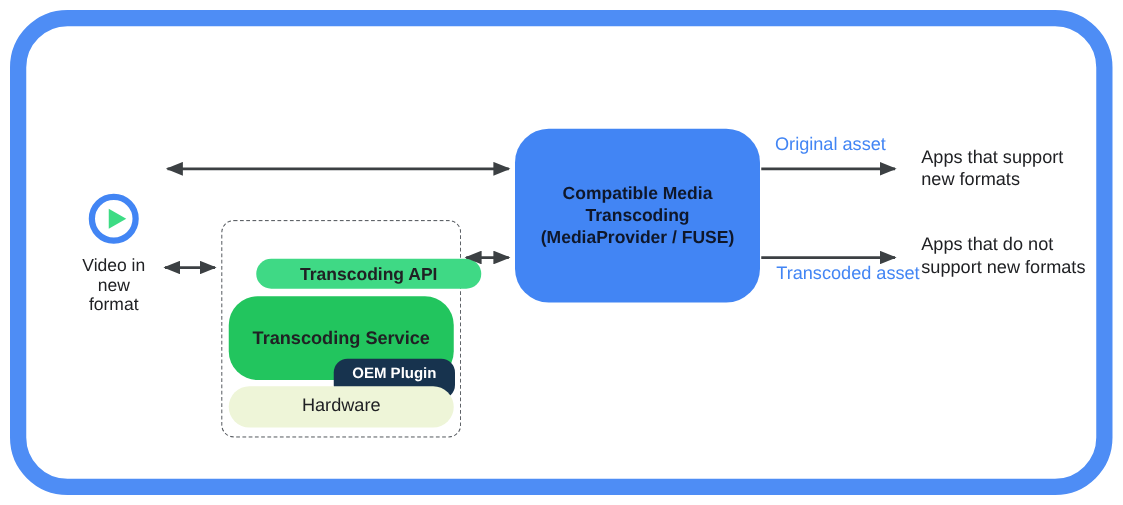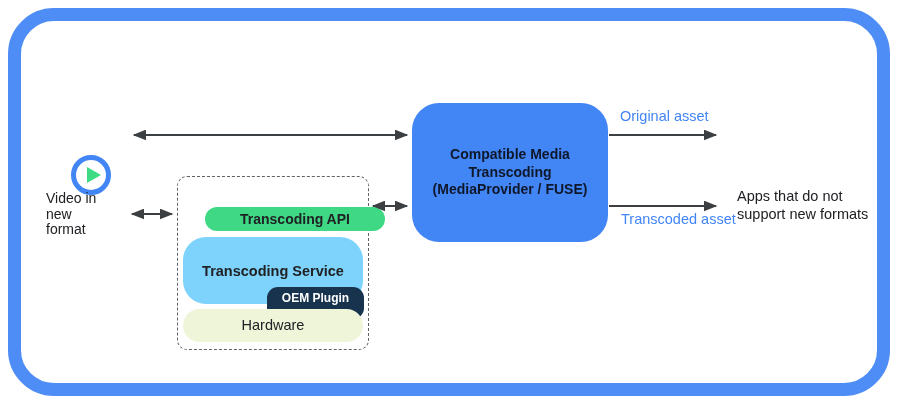--- a/index.html
+++ b/index.html
@@ -45,23 +45,23 @@
     position: absolute;
     left: 11px; top: 7px;
     width: 0; height: 0;
     border-left: 14px solid #3ddc84;
     border-top: 8px solid transparent;
     border-bottom: 8px solid transparent;
   }
 
   .video-label {
     position: absolute;
-    left: 46px; top: 191px;
+    left: 46px; top: 205px;
     width: 90px;
-    text-align: left;
+    text-align: center;
     font-size: 14px;
     line-height: 15.5px;
     white-space: pre-line;
   }
 
   
   .framework {
     position: absolute;
     left: 177px; top: 176px;
     width: 192px; height: 174px;
@@ -87,21 +87,21 @@
     line-height: 24px;
     border-radius: 12px;
     background: #3fd985;
     font-weight: bold;
     font-size: 14px;
     margin-left: 22px;
   }
   .layer.service {
     top: 60px; height: 67px;
     border-radius: 23px;
-    background: #7dd3fc;
+    background: #22c55e;
     display: flex;
     align-items: center;
     justify-content: center;
     font-weight: bold;
     font-size: 14.5px;
   }
   .oem-badge {
     position: absolute;
     left: 89px; top: 110px;
     width: 97px; height: 32px;
@@ -179,20 +179,22 @@
     </div>
     <div class="oem-badge">OEM Plugin</div>
     <div class="layer hw">Hardware</div>
   </div>
 
   <div class="bluebox">Compatible Media
 Transcoding
 (MediaProvider / FUSE)</div>
 
   <div class="asset-label orig">Original asset</div>
+  <div class="target-label t1">Apps that support
+new formats</div>
   <div class="asset-label trans">Transcoded asset</div>
   <div class="target-label t2">Apps that do not
 support new formats</div>
 
   <svg class="arrows" width="898" height="404" viewBox="0 0 898 404">
     <defs>
       <marker id="ah" markerWidth="6.5" markerHeight="5" refX="5.6" refY="2.5" orient="auto-start-reverse" markerUnits="strokeWidth">
         <path d="M0,0 L6.2,2.5 L0,5 z" fill="#3c4043"></path>
       </marker>
     </defs>

